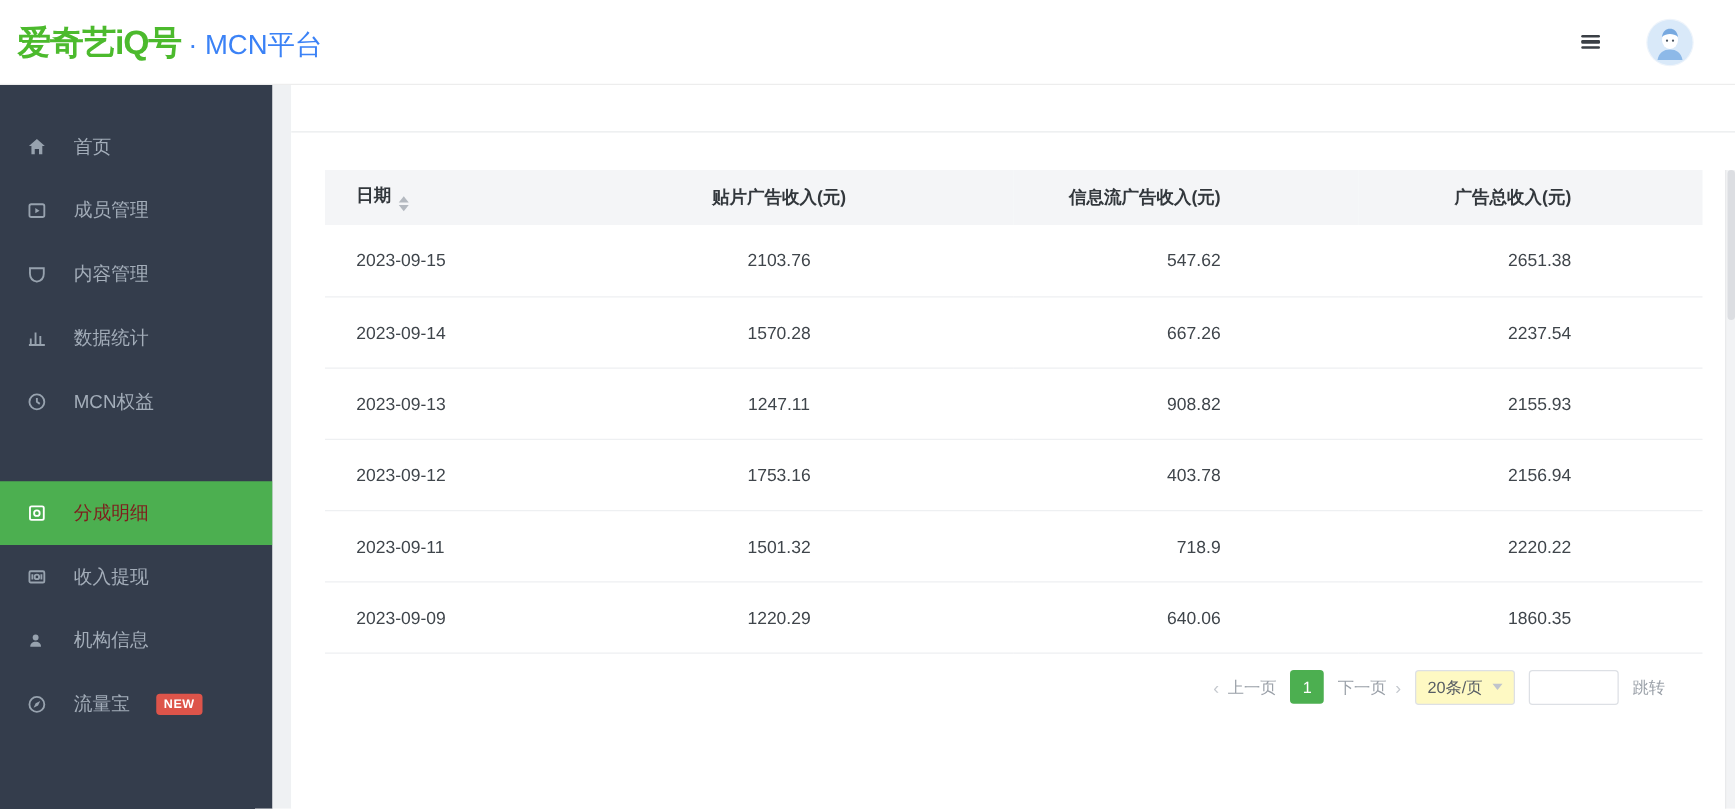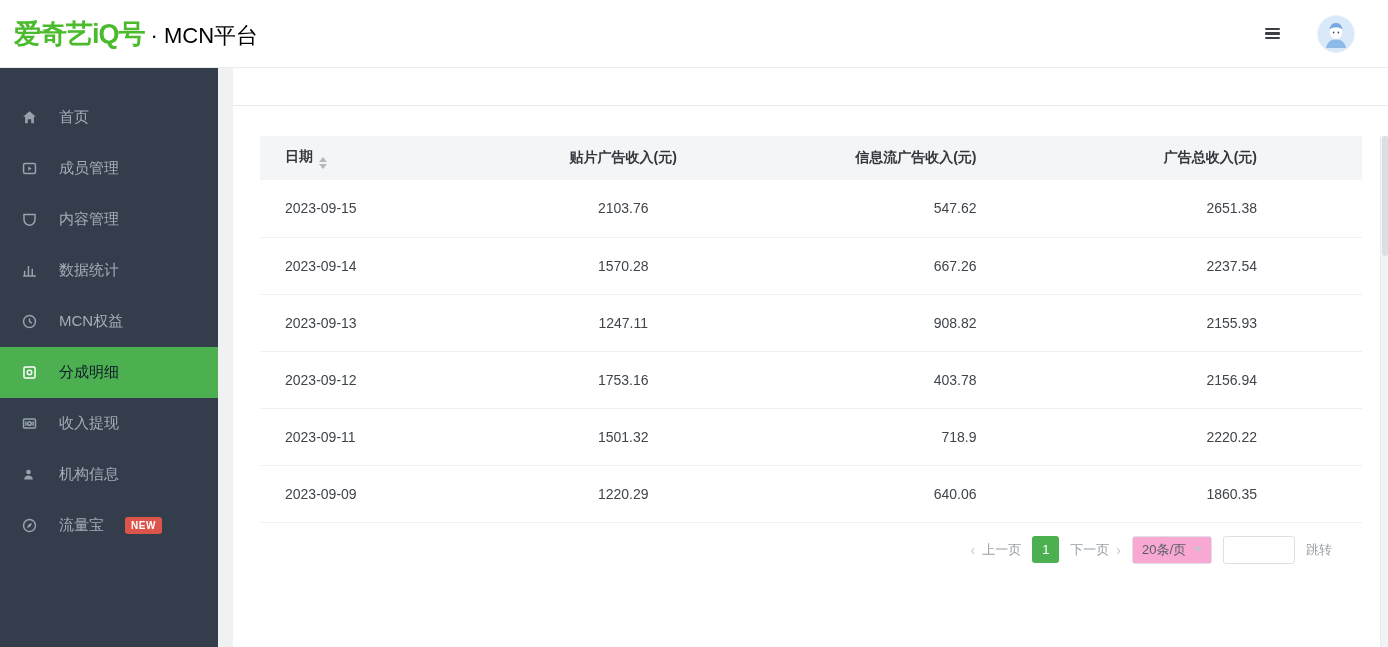--- a/index.html
+++ b/index.html
@@ -5,38 +5,38 @@
   * { margin:0; padding:0; box-sizing:border-box; }
   html,body { width:1388px; height:647px; overflow:hidden; background:#fff;
     font-family:"Liberation Sans","DejaVu Sans",sans-serif; }
   .screen { position:relative; width:1388px; height:633px; background:#fff; }
 
   
   .topbar { height:68px; display:flex; align-items:center; justify-content:space-between;
     padding:0 20px 0 14px; background:#fff; border-bottom:1px solid #ededed; position:relative; z-index:3; }
   .logo { display:flex; align-items:baseline; gap:6px; cursor:pointer; }
   .logo-green { font-size:27px; font-weight:800; color:var(--brand-green,#4cba2d); letter-spacing:-1px; }
-  .logo-suffix { font-size:22px; color:#000000; font-weight:500; }
+  .logo-suffix { font-size:22px; color:#3b82f6; font-weight:500; }
   .topbar-right { display:flex; align-items:center; gap:38px; padding-right:14px; }
   .hamburger { width:15px; display:flex; flex-direction:column; gap:2.5px; cursor:pointer; padding:4px 0; }
   .hamburger span { display:block; height:2.2px; background:#3a3f45; border-radius:1px; }
   .avatar { width:36px; height:36px; border-radius:50%; background:#d9e9f9; position:relative;
     overflow:hidden; cursor:pointer; box-shadow:0 0 0 1px #eef4fb; }
 
   
   .lower { display:flex; height:579px; }
   .sidebar { width:218px; background:#343d4c; padding-top:24px; flex:none; }
   .gutter { width:15px; background:#eff1f3; flex:none; }
   .main { flex:1; background:#fff; position:relative; }
 
   
   .side-item { height:51px; display:flex; align-items:center; padding-left:21px; gap:21px;
     color:#a3adb9; font-size:15px; cursor:pointer; }
   .side-item .s-icon { width:17px; height:17px; display:flex; align-items:center; color:#97a2ae; }
-  .side-item.active { background:var(--active-green,#4caf50); color:#0f172a; }
+  .side-item.active { background:var(--active-green,#4caf50); color:#7f1d1d;margin-top:38px; }
   .side-item.active .s-icon { color:#fff; }
   .new-badge { background:var(--badge-red,#dd544a); color:#fff; font-size:10px; font-weight:bold;
     border-radius:3px; padding:3px 6px; letter-spacing:.5px; }
 
   
   .content-divider { height:1px; background:#e9ebed; margin-top:37px; }
   .card { margin:30px 26px 0 27px; }
   table { width:100%; border-collapse:collapse; table-layout:fixed; font-size:14px; }
   thead th { background:#f4f5f7; height:44px; font-weight:bold; color:#32373c; }
   tbody td { height:57px; border-bottom:1px solid #eef0f2; color:#3f454b; }
@@ -50,21 +50,21 @@
   .sort-caret .up { border-bottom:5px solid #b4b9c0; margin-bottom:2px; }
   .sort-caret .dn { border-top:5px solid #b4b9c0; }
 
   
   .pagination { display:flex; justify-content:flex-end; align-items:center; gap:11px;
     margin:13px 30px 0 0; font-size:13px; color:#9aa0a8; }
   .pg-btn { display:flex; align-items:center; gap:7px; cursor:pointer; }
   .pg-arrow { color:#c4c8ce; font-size:14px; }
   .pg-current { width:27px; height:27px; border-radius:3px; background:var(--active-green,#4caf50);
     color:#fff; display:flex; align-items:center; justify-content:center; font-size:13px; cursor:pointer; }
-  .pg-size { height:28px; border:1px solid #dde0e5; border-radius:3px; padding:0 9px; background:#f9a8d4;
+  .pg-size { height:28px; border:1px solid #dde0e5; border-radius:3px; padding:0 9px; background:#fef9c3;
     display:flex; align-items:center; gap:8px; color:#575d64; cursor:pointer; }
   .pg-size .dn-caret { width:0; height:0; border-left:4px solid transparent; border-right:4px solid transparent;
     border-top:5px solid #c0c4cc; }
   .pg-input { width:72px; height:28px; border:1px solid #dde0e5; border-radius:3px; background:#fff;
     font-size:13px; padding:0 6px; color:#575d64; }
   .pg-jump { cursor:pointer; color:#9aa0a8; }
 
   .scrollbar { position:absolute; right:0; top:68px; bottom:0; width:8px; background:#f2f3f5;
     border-left:1px solid #e9eaec; }
   .scroll-thumb { position:absolute; top:0; left:1px; width:6px; height:120px; background:#dcdee2; border-radius:3px; }

